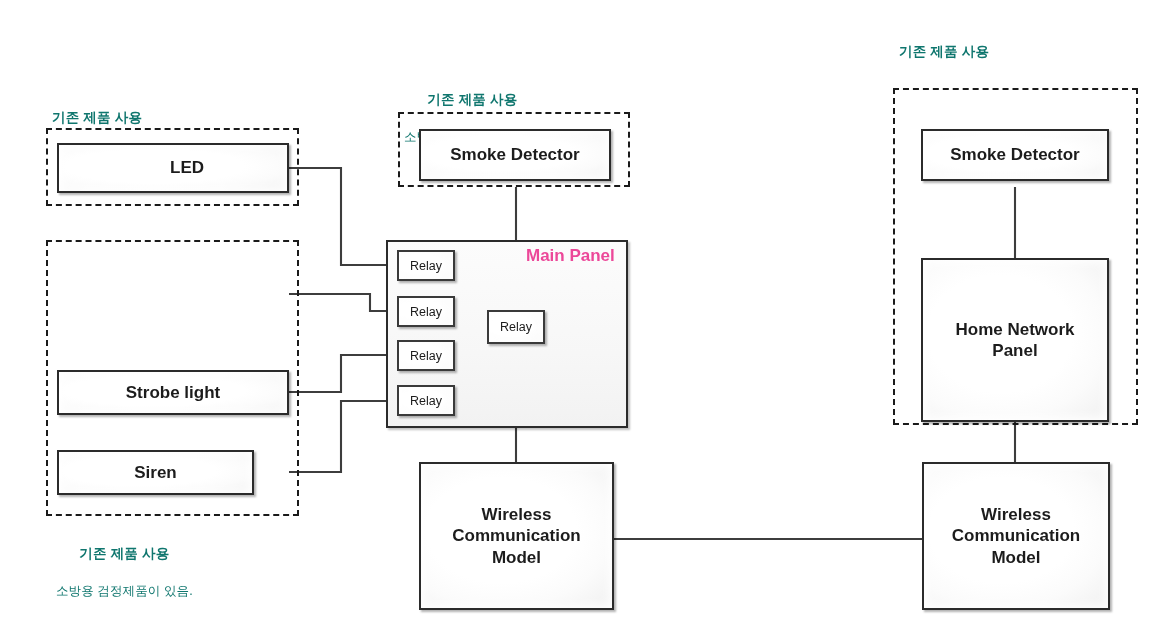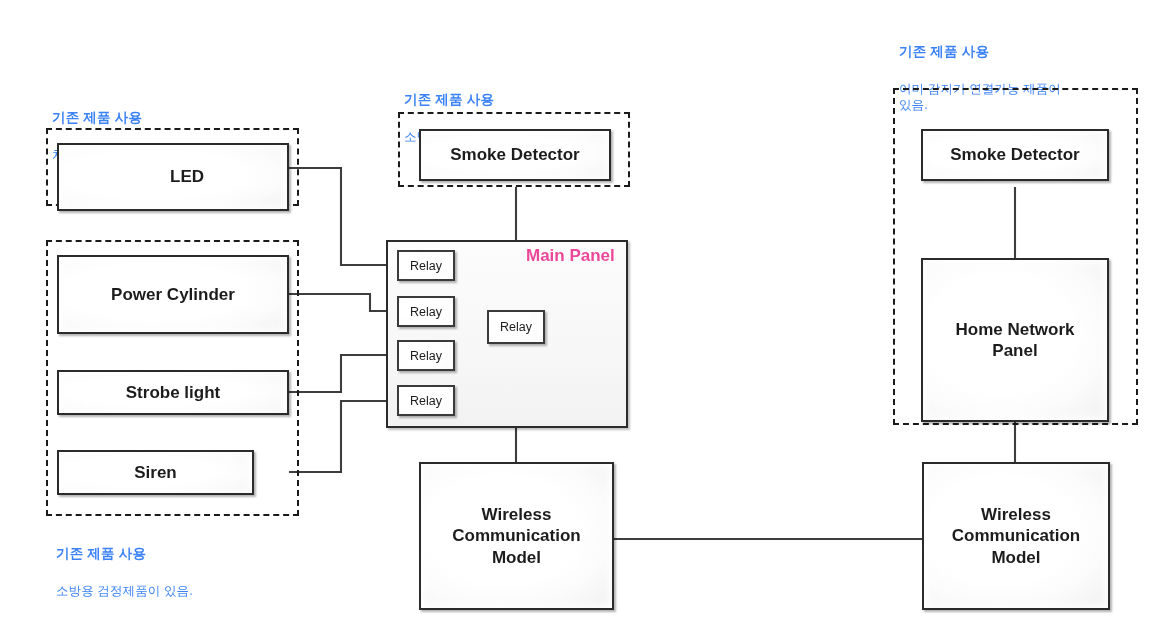--- a/index.html
+++ b/index.html
@@ -4,21 +4,21 @@
 <title>System Block Diagram</title>
 <style>
   html,body{margin:0;padding:0;background:#ffffff;}
   body{font-family:"Liberation Sans","DejaVu Sans",sans-serif;}
   #canvas{position:relative;width:1168px;height:627px;background:#fff;overflow:hidden;}
 
   
   .group{position:absolute;border:2px dashed #1a1a1a;box-sizing:border-box;background:transparent;}
 
   
-  .note{position:absolute;color:#3b82f6;line-height:1.30;white-space:pre-line;}
+  .note{position:absolute;color:#0f766e;line-height:1.30;white-space:pre-line;text-align:center;}
   .note .l1{font-size:13.5px;font-weight:bold;display:block;letter-spacing:.2px;}
   .note .l2{font-size:12.5px;font-weight:normal;display:block;letter-spacing:.1px;}
 
   
   .box{position:absolute;box-sizing:border-box;border:2px solid #2b2b2b;
        background:
          radial-gradient(ellipse at 42% 46%, #ffffff 0%, #ffffff 48%, #fbfbfb 70%, #f0f0f0 100%);
        box-shadow: inset 0 0 10px 3px rgba(255,255,255,.95),
                    1.5px 1.5px 2px rgba(0,0,0,.30);
        display:flex;align-items:center;justify-content:center;text-align:center;
@@ -79,39 +79,34 @@
     <span class="l2">소방용 검정제품이 있음.</span>
   </div>
 
   <div class="note" style="left:404px;top:70px;">
     <span class="l1">기존 제품 사용</span>
     <span class="l2">소방용 검정제품이 있음.</span>
   </div>
 
   <div class="note" style="left:899px;top:22px;">
     <span class="l1">기존 제품 사용</span>
-    <span class="l2">이미 감지기 연결가능 제품이
-있음.</span>
   </div>
 
   <div class="group" style="left:46px;top:128px;width:253px;height:78px;"></div>
 
   <div class="group" style="left:46px;top:240px;width:253px;height:276px;"></div>
 
   <div class="group" style="left:398px;top:112px;width:232px;height:75px;"></div>
 
   <div class="group" style="left:893px;top:88px;width:245px;height:337px;"></div>
 
-  <div class="box big" style="left:57px;top:143px;width:232px;height:68px;padding-left:28px;">
+  <div class="box big" style="left:57px;top:143px;width:232px;height:50px;padding-left:28px;">
     <span class="lbl">LED</span>
   </div>
 
-  <div class="box big" style="left:57px;top:255px;width:232px;height:79px;">
-    <span class="lbl">Power Cylinder</span>
-  </div>
 
   <div class="box big" style="left:57px;top:370px;width:232px;height:45px;">
     <span class="lbl">Strobe light</span>
   </div>
 
   <div class="box big" style="left:57px;top:450px;width:197px;height:45px;">
     <span class="lbl">Siren</span>
   </div>
 
   <div class="box big" style="left:419px;top:129px;width:192px;height:52px;">

